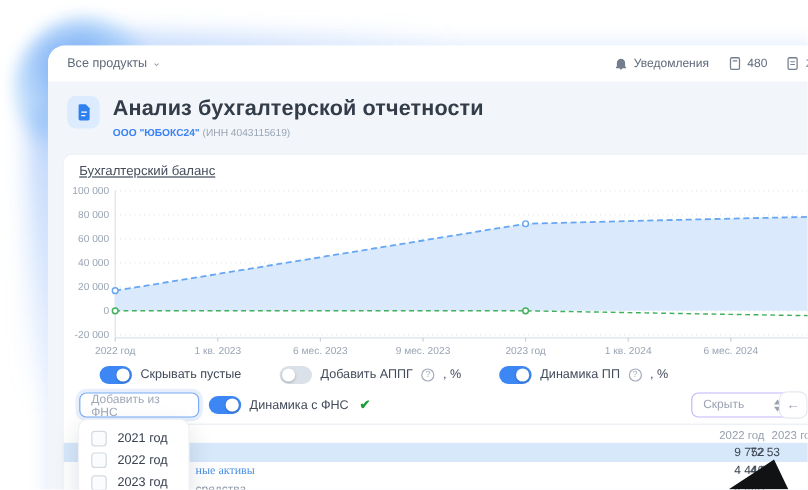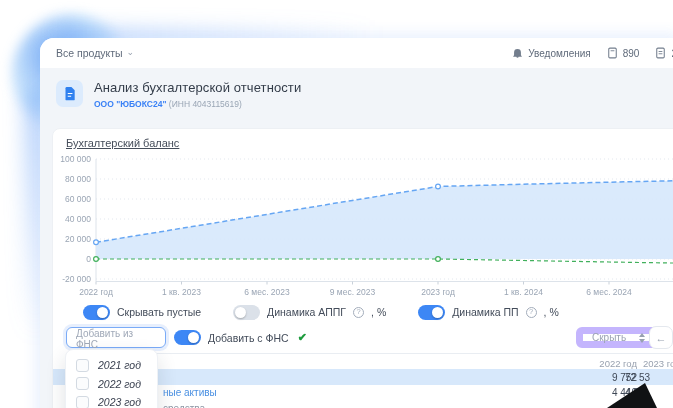--- a/index.html
+++ b/index.html
@@ -24,21 +24,21 @@
     padding:0 6px 0 16px;box-sizing:border-box;}
   .products{display:flex;align-items:center;gap:4px;font-size:10.5px;color:#5f6a7a;cursor:pointer;justify-content:center;}
   .chev{font-size:9px;color:#98a2b0;margin-top:-2px;}
   .tb-right{margin-left:auto;display:flex;align-items:center;gap:16px;font-size:10px;color:#5f6a7a;}
   .tb-item{display:flex;align-items:center;gap:5px;white-space:nowrap;text-align:right;}
 
   
   .content{position:absolute;left:0;top:30px;right:0;height:370px;background:#f2f5f9;}
   .page-header{position:absolute;left:16px;top:12px;display:flex;gap:11px;align-items:flex-start;}
   .doc-badge{width:27px;height:27px;border-radius:7px;background:#dcebfd;display:flex;align-items:center;justify-content:center;}
-  .ph-title{font-size:13px;font-weight:400;color:#333c49;letter-spacing:.1px;}
+  .ph-title{font-size:18px;font-weight:700;color:#333c49;letter-spacing:.1px;}
   .ph-sub{font-size:8.5px;margin-top:4px;}
   .ph-sub .company{color:#3b82f6;font-weight:700;}
   .ph-sub .inn{color:#9aa6b5;}
 
   
   .card{position:absolute;left:12px;top:60px;width:631px;height:312px;background:#fff;
     border:1px solid #edf0f4;border-radius:8px;box-sizing:border-box;}
   .chart-title{position:absolute;left:13px;top:8px;font-size:11px;color:#454d5a;text-decoration:underline;}
   .chart-svg{position:absolute;left:0;top:22px;}
 
@@ -50,46 +50,46 @@
   .toggle.on{background:#3d87f5;}
   .toggle.on .knob{left:auto;right:2px;}
   .help{width:11px;height:11px;border:1px solid #a3adbb;border-radius:50%;font-size:7.5px;color:#a3adbb;
     display:inline-flex;align-items:center;justify-content:center;line-height:1;box-sizing:border-box;flex:none;}
 
   
   .row-controls{position:absolute;left:0;top:198px;right:0;height:22px;}
   .fake-select{position:absolute;display:flex;align-items:center;justify-content:space-between;
     box-sizing:border-box;background:#fff;border-radius:6px;font-size:10px;color:#a0a9b8;padding:0 8px 0 9px;cursor:pointer;}
   .sel-add{left:13px;top:0;width:100px;height:21px;border:1px solid #7aabf7;box-shadow:0 0 0 3px rgba(73,134,243,.13);flex-direction:column;}
-  .sel-hide{left:523px;top:0;width:84px;height:21px;border:7px solid #c4b5fd;color:#9aa3b2;}
+  .sel-hide{left:523px;top:0;width:84px;height:21px;border:1px solid #c4b5fd;color:#9aa3b2;}
   .updown{display:inline-flex;flex-direction:column;gap:2px;}
   .updown i{display:block;width:0;height:0;border-left:3px solid transparent;border-right:3px solid transparent;}
   .updown .up{border-bottom:4px solid #97a1b0;}
   .updown .dn{border-top:4px solid #97a1b0;}
   .compare-group{position:absolute;left:121px;top:3px;display:flex;align-items:center;gap:7px;font-size:10.5px;color:#434c5a;}
   .checkmark{color:#1d9b3d;font-size:11px;font-weight:700;margin-left:2px;}
   .arrow-btn{position:absolute;left:596px;top:-1px;width:24px;height:23px;border:1px solid #e4e8ee;border-radius:7px;
     background:#fff;display:flex;align-items:center;justify-content:center;color:#98a2b0;font-size:11px;cursor:pointer;box-sizing:border-box;}
 
   
   .table{position:absolute;left:0;top:224px;right:0;}
   .t-head{position:relative;height:15px;border-top:1px solid #e9edf2;margin-left:13px;font-size:9.5px;color:#98a1af;}
   .t-head .h1{position:absolute;right:45px;top:4px;}
   .t-head .h2{position:absolute;left:577px;top:4px;}
   .t-row{position:relative;height:15.5px;font-size:10px;color:#3f4856;}
   .t-row.hl{background:#d7e8fb;}
   .t-label{position:absolute;left:110px;top:2.5px;color:#8d97a5;}
-  .t-label.link{color:#4a90e2;}
+  .t-label.link{color:#4a90e2;font-family:Liberation Serif, serif;}
   .t-v1{position:absolute;right:45px;top:2.5px;}
   .t-v2{position:absolute;left:572px;top:2.5px;}
 
   
   .menu{position:absolute;left:25px;top:311px;width:93px;height:82px;background:#fff;border:1px solid #eef1f5;
     border-radius:8px;box-shadow:0 8px 20px rgba(25,39,60,.14);padding-top:6px;box-sizing:border-box;z-index:5;}
-  .menu-item{display:flex;align-items:center;gap:9px;height:18.5px;padding-left:10px;cursor:pointer;font-style:italic;}
+  .menu-item{display:flex;align-items:center;gap:9px;height:18.5px;padding-left:10px;cursor:pointer;}
   .checkbox{width:11px;height:11px;border:1px solid #d3dae2;border-radius:3px;background:#fbfcfd;flex:none;}
   .menu-label{font-size:10.5px;color:#3a4150;}
 
   .cursor{position:absolute;left:605px;top:377px;z-index:9;}
 </style>
 </head>
 <body>
 
 <div class="glow1"></div>
 <div class="glow2"></div>
@@ -107,21 +107,21 @@
         <svg width="11" height="12" viewBox="0 0 16 16">
           <path d="M8 15a1.7 1.7 0 0 0 1.7-1.5H6.3A1.7 1.7 0 0 0 8 15zm5-3.8V7.2a5 5 0 0 0-10 0v4L1.8 12.7v.8h12.4v-.8z" fill="#737e8d"></path>
         </svg>
         <span>Уведомления</span>
       </div>
       <div class="tb-item">
         <svg width="11" height="12" viewBox="0 0 14 16">
           <rect x="2" y="1.5" width="10" height="13" rx="1.5" fill="none" stroke="#737e8d" stroke-width="1.4"></rect>
           <line x1="4.5" y1="5" x2="9.5" y2="5" stroke="#737e8d" stroke-width="1.2"></line>
         </svg>
-        <span>890</span>
+        <span>480</span>
       </div>
       <div class="tb-item">
         <svg width="11" height="12" viewBox="0 0 14 16">
           <rect x="2" y="1.5" width="10" height="13" rx="1.5" fill="none" stroke="#737e8d" stroke-width="1.4"></rect>
           <line x1="4.5" y1="6" x2="9.5" y2="6" stroke="#737e8d" stroke-width="1.2"></line>
           <line x1="4.5" y1="9" x2="9.5" y2="9" stroke="#737e8d" stroke-width="1.2"></line>
         </svg>
         <span>2</span>
       </div>
     </div>
@@ -192,21 +192,21 @@
         <div class="tg-group">
           <span class="toggle on">
               <i class="knob"></i>
             </span>
           <span>Скрывать пустые</span>
         </div>
         <div class="tg-group">
           <span class="toggle off">
               <i class="knob"></i>
             </span>
-          <span>Динамика АППГ</span>
+          <span>Добавить АППГ</span>
           <span class="help">?</span>
           <span>, %</span>
         </div>
         <div class="tg-group">
           <span class="toggle on">
               <i class="knob"></i>
             </span>
           <span>Динамика ПП</span>
           <span class="help">?</span>
           <span>, %</span>
@@ -218,21 +218,21 @@
           <span>Добавить из ФНС</span>
           <span class="updown">
               <i class="up"></i>
               <i class="dn"></i>
             </span>
         </div>
         <div class="compare-group">
           <span class="toggle on">
               <i class="knob"></i>
             </span>
-          <span>Добавить с ФНС</span>
+          <span>Динамика с ФНС</span>
           <span class="checkmark">✔</span>
         </div>
         <div class="fake-select sel-hide">
           <span>Скрыть</span>
           <span class="updown">
               <i class="up"></i>
               <i class="dn"></i>
             </span>
         </div>
         <div class="arrow-btn">

